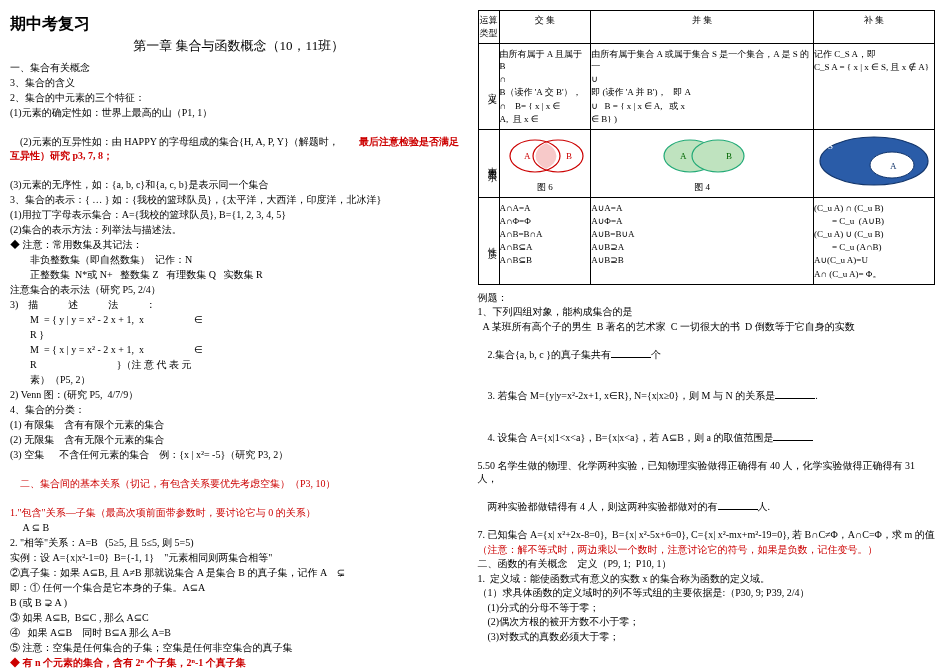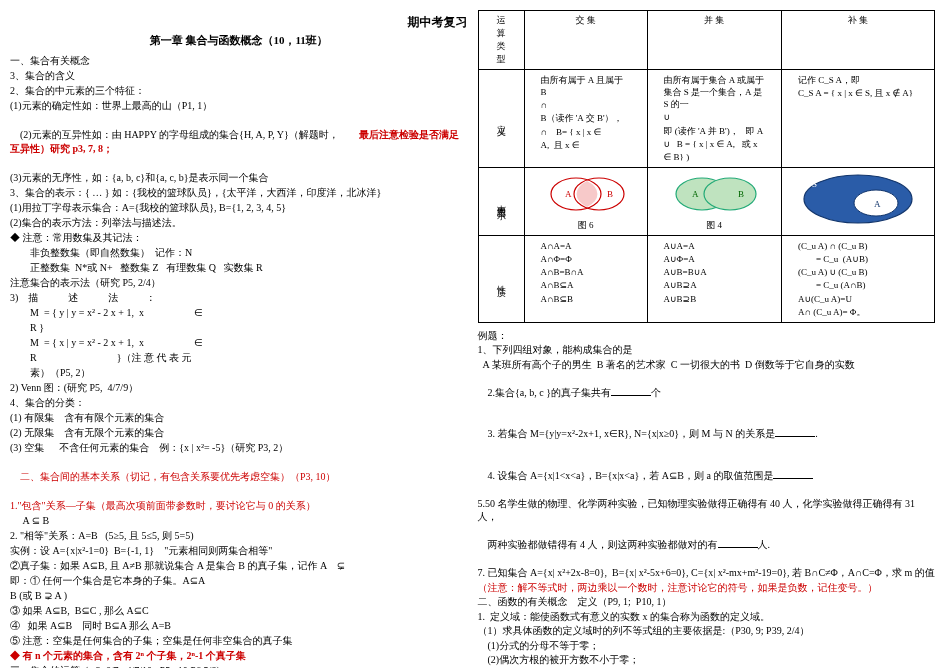--- a/index.html
+++ b/index.html
@@ -9,36 +9,36 @@
     font-size: 10px;
     background: #fff;
     width: 945px;
     height: 668px;
     box-sizing: border-box;
     display: flex;
     gap: 10px;
     overflow: hidden;
   }
   .col { flex: 1; min-width: 0; }
-  .left .title { text-align: right; font-weight: bold; font-size: 12px; margin: 4px 0 2px; }
-  .left .subtitle { text-align: center; font-weight: bold; font-size: 11px; margin: 0 0 6px; }
+  .left .title { text-align: left; font-weight: bold; font-size: 16px; margin: 4px 0 2px; }
+  .left .subtitle { text-align: center; font-weight: normal; font-size: 13px; margin: 0 0 6px; }
   .line { line-height: 1.4; margin: 1px 0; white-space: pre-wrap; }
   .b { font-weight: normal; }
   .red { color: #c00; font-weight: bold; }
   .red2 { color: #c00; }
   .diamond::before { content: "◆ "; }
   table.ops {
     border-collapse: collapse;
     width: 100%;
     font-size: 9px;
     margin-bottom: 6px;
   }
   table.ops td, table.ops th {
     border: 1px solid #000;
-    padding: 3px 16px;
+    padding: 3px 0;
     vertical-align: top;
   }
   table.ops th { font-weight: normal; text-align: center; background: #fff; }
   .vhdr { text-align: center; writing-mode: vertical-rl; font-weight: normal; width: 14px; }
   .venn-cell { text-align: center; padding: 6px; }
   .venn-cap svg, .venn-cup svg, .venn-comp svg { display: block; margin: 0 auto 2px; }
   .right .line { line-height: 1.35; }
   .blank { border-bottom: 1px solid #000; display: inline-block; min-width: 40px; height: 0.9em; vertical-align: baseline; }
 </style>
 </head>

